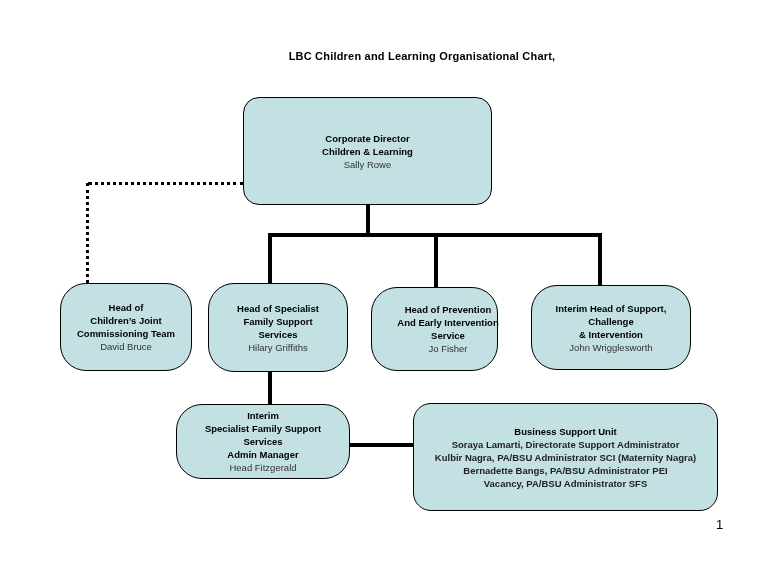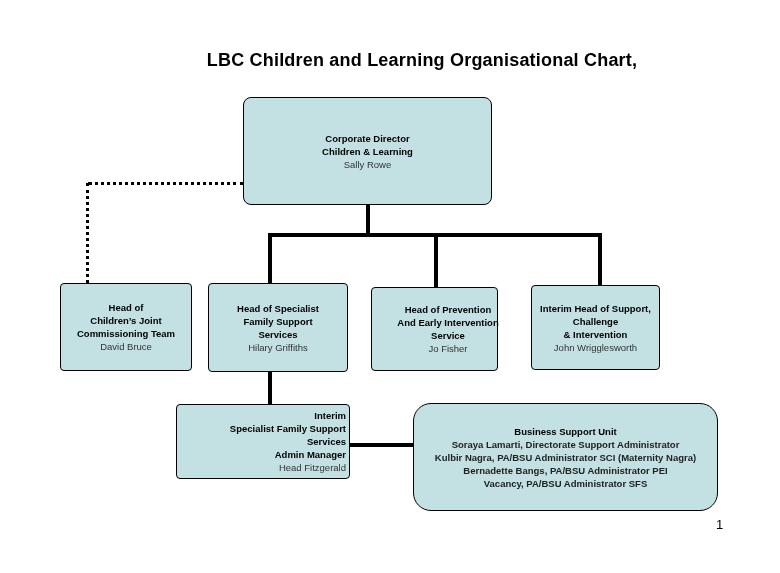--- a/index.html
+++ b/index.html
@@ -2,37 +2,37 @@
 <html><head>
 <meta charset="utf-8">
 <style>
   * { margin:0; padding:0; box-sizing:border-box; }
   html,body { background:#ffffff; }
   body { font-family:"Liberation Sans", sans-serif; }
   .canvas { position:relative; width:780px; height:573px; background:#ffffff; overflow:hidden; }
 
   .chart-title {
     position:absolute; left:64px; top:50px; width:716px;
-    text-align:center; font-weight:bold; font-size:18px; color:#000;
+    text-align:center; font-weight:bold; font-size:11px; color:#000;
     letter-spacing:0.2px;
   }
 
   .node {
     position:absolute; background:#c3e0e3; border:1px solid #000;
     display:flex; flex-direction:column; justify-content:center; align-items:center;
     text-align:center; font-size:9.5px; line-height:13px; color:#000;
     padding:2px 3px;
   }
   .node .role { font-weight:bold; white-space:nowrap; }
   .node .person { font-weight:normal; color:#333; white-space:nowrap; }
   .node .unit-title { font-weight:bold; white-space:nowrap; }
   .node .member { font-weight:bold; color:#222; white-space:nowrap; }
 
-  .r20 { border-radius:8px; }
-  .r16 { border-radius:4px; }
+  .r20 { border-radius:16px; }
+  .r16 { border-radius:26px; }
   .r18 { border-radius:18px; }
 
   .conn { position:absolute; background:#000; }
   .conn-dotted-h { position:absolute; border-top:3px dotted #000; }
   .conn-dotted-v { position:absolute; border-left:3px dotted #000; }
 
   .page-number { position:absolute; left:716px; top:517px; font-size:13px; color:#000; }
 </style>
 </head>
 <body>
@@ -72,28 +72,28 @@
     <div class="person">Hilary Griffiths</div>
   </div>
 
   <div class="node r16" style="left:371px; top:287px; width:127px; height:84px;padding-left:30px;">
     <div class="role">Head of Prevention</div>
     <div class="role">And Early Intervention</div>
     <div class="role">Service</div>
     <div class="person">Jo Fisher</div>
   </div>
 
-  <div class="node r16" style="left:531px; top:285px; width:129px; height:85px;">
+  <div class="node r16" style="left:531px; top:285px; width:160px; height:85px;">
     <div class="role">Interim Head of Support,</div>
     <div class="role">Challenge</div>
     <div class="role">&amp; Intervention</div>
     <div class="person">John Wrigglesworth</div>
   </div>
 
-  <div class="node r16" style="left:176px; top:404px; width:174px; height:75px;align-items:flex-end;">
+  <div class="node r16" style="left:176px; top:404px; width:174px; height:75px;">
     <div class="role">Interim</div>
     <div class="role">Specialist Family Support</div>
     <div class="role">Services</div>
     <div class="role">Admin Manager</div>
     <div class="person">Head Fitzgerald</div>
   </div>
 
   <div class="node r18" style="left:413px; top:403px; width:305px; height:108px;">
     <div class="unit-title">Business Support Unit</div>
     <div class="member">Soraya Lamarti, Directorate Support Administrator</div>

